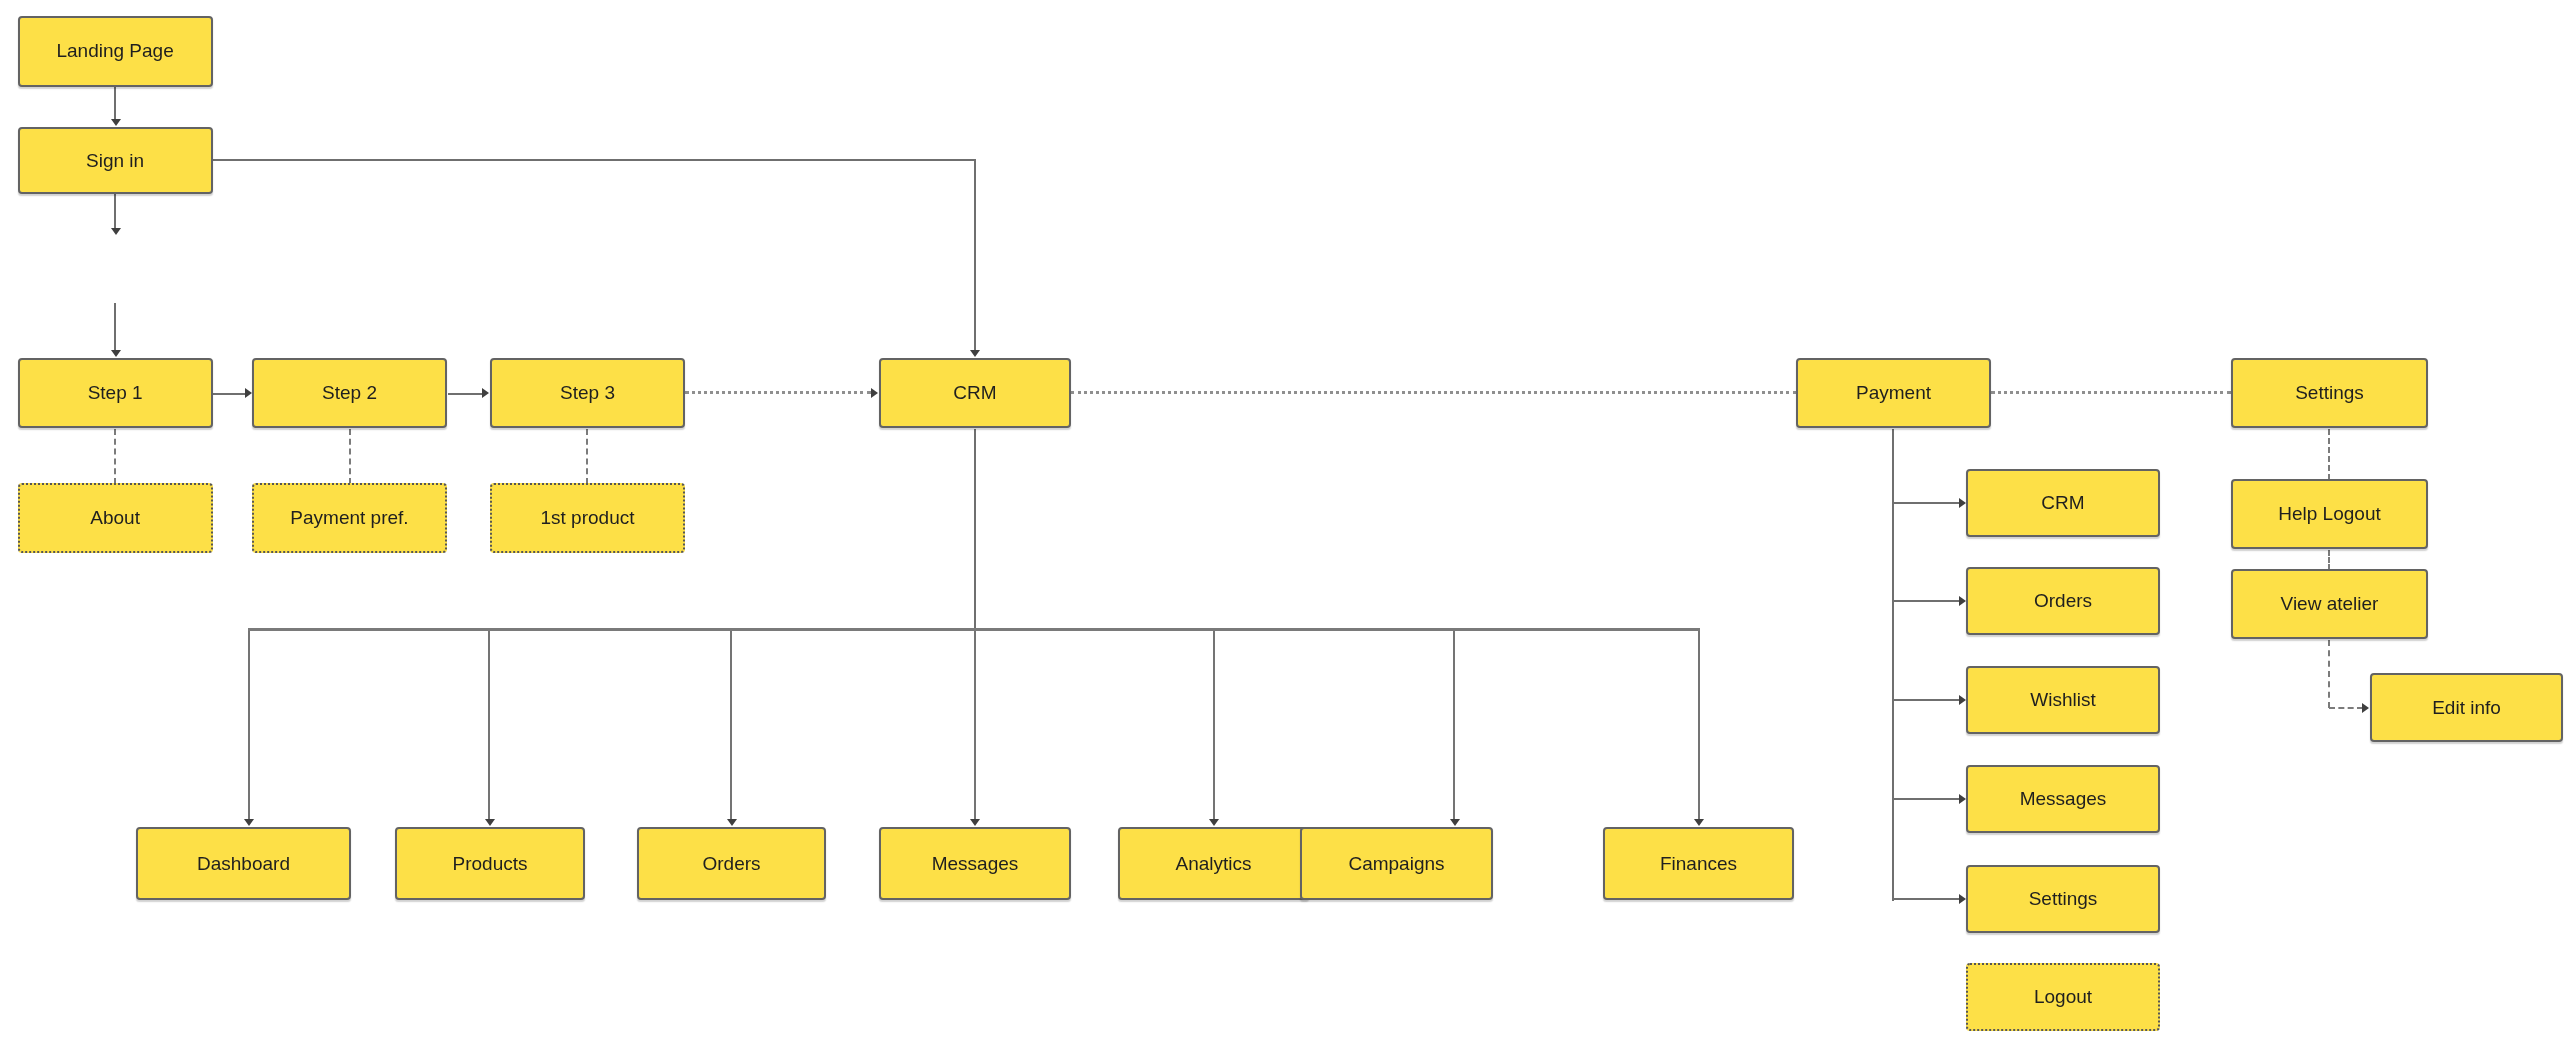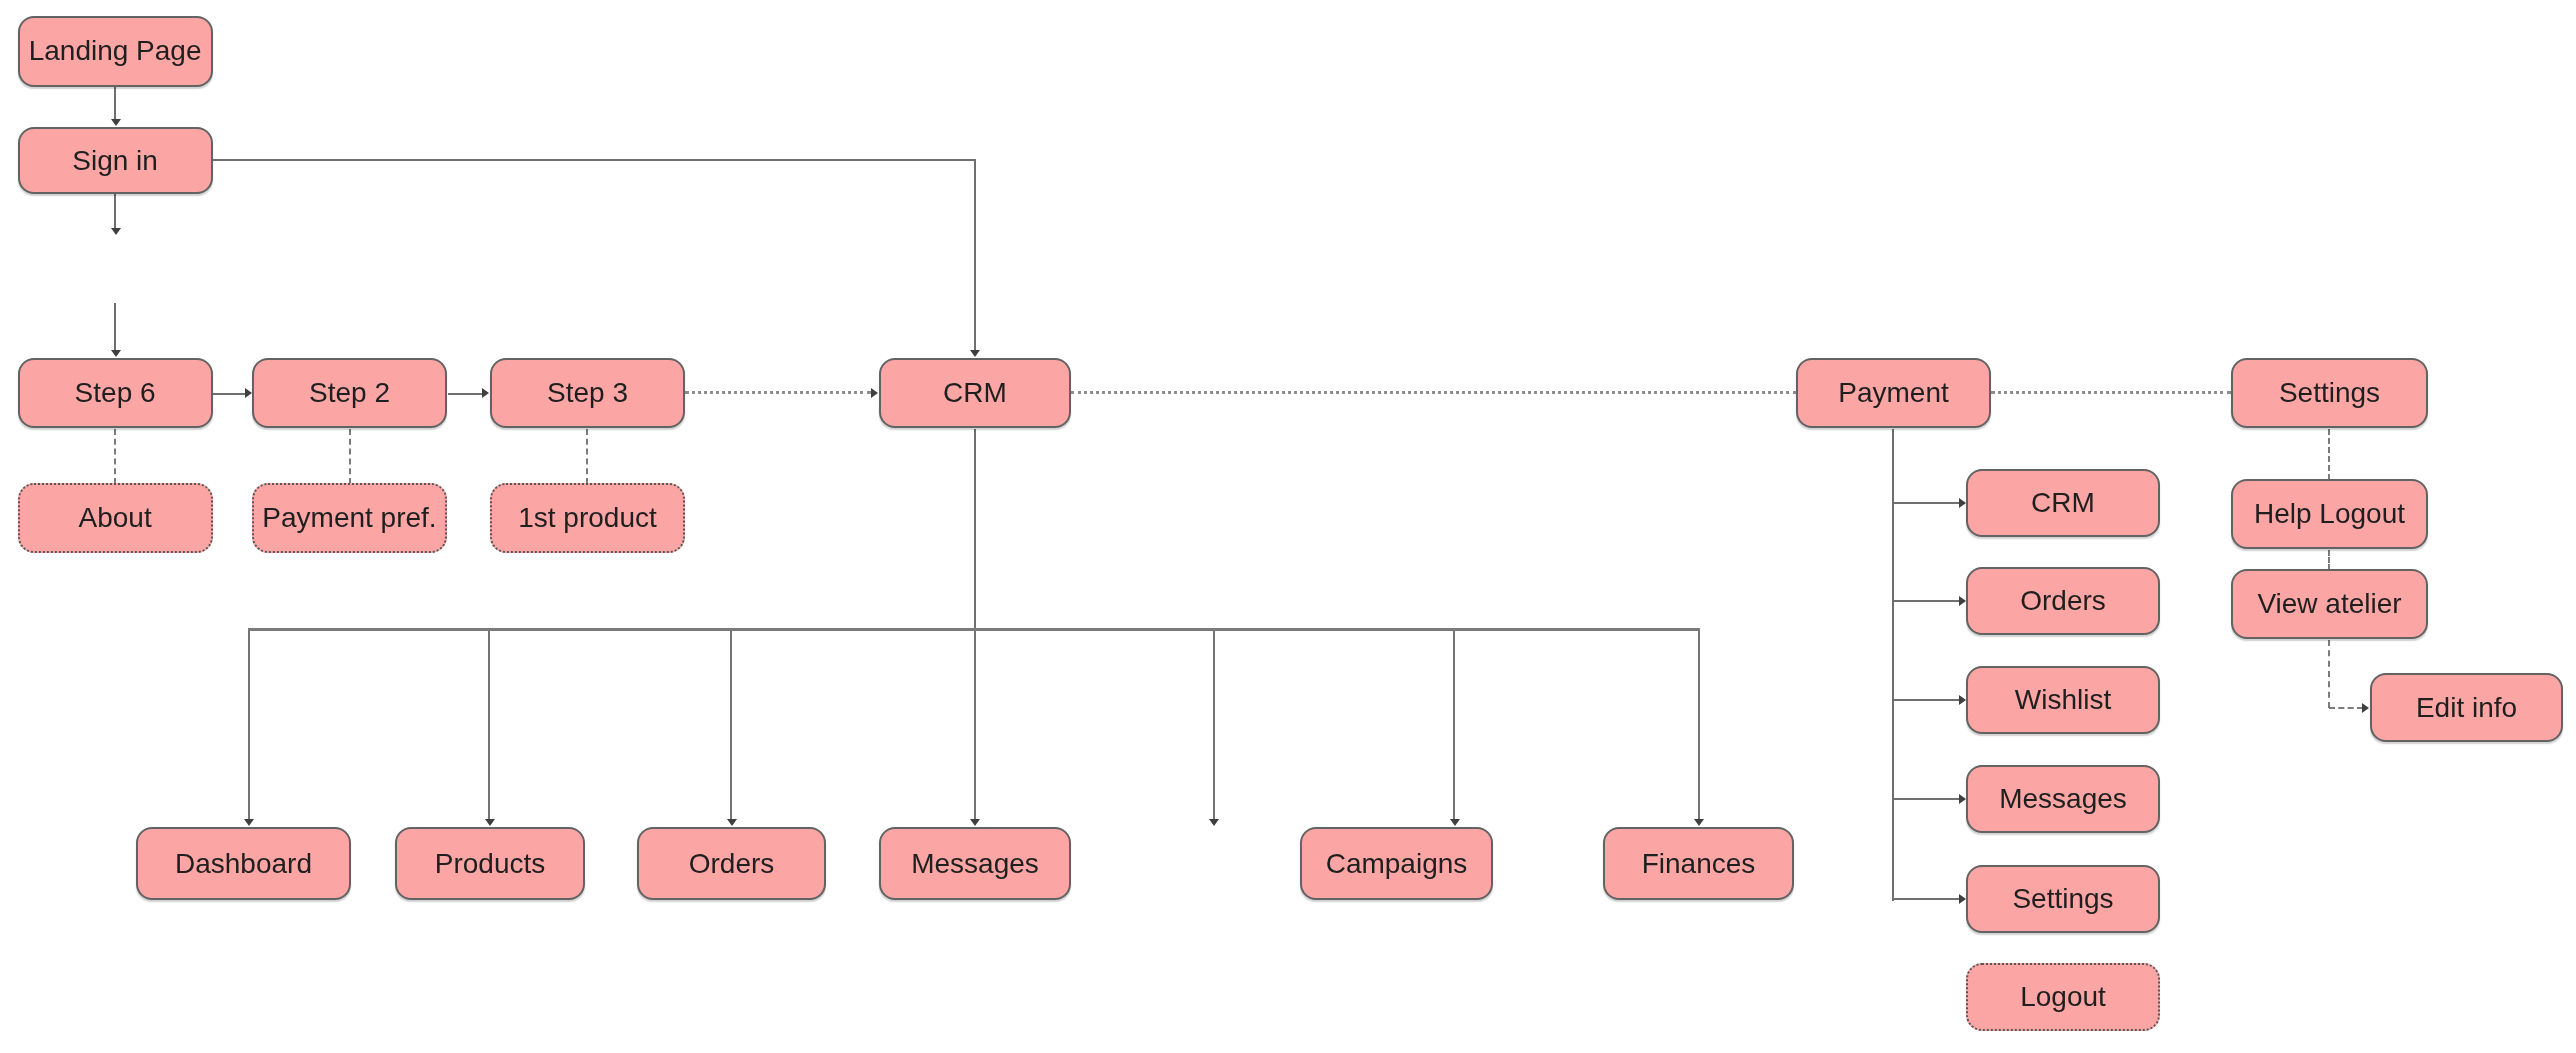--- a/index.html
+++ b/index.html
@@ -3,22 +3,22 @@
 <meta charset="utf-8">
 <style>
   html,body { margin:0; padding:0; background:#ffffff; }
   .canvas {
     position:relative; width:2576px; height:1054px; background:#ffffff;
     font-family:"Liberation Sans","DejaVu Sans",sans-serif; overflow:hidden;
   }
   .node {
     position:absolute; box-sizing:border-box;
     display:flex; align-items:center; justify-content:center;
-    background:#fca5a5; border:2.1px solid #636363; border-radius:16px;
-    font-size:28px; color:#1f1f1f; white-space:nowrap;
+    background:#fde047; border:2.1px solid #636363; border-radius:4px;
+    font-size:19px; color:#1f1f1f; white-space:nowrap;
     box-shadow:0 2.1px 1.4px -0.7px rgba(0,0,0,0.18);
     z-index:2;
   }
   .node.dotted { border:2.1px dotted #565656; box-shadow:none; }
   .line { position:absolute; z-index:1; }
   .hsolid { height:2.1px; background:#6f6f6f; }
   .vsolid { width:2.1px; background:#6f6f6f; }
   .hbranch { height:2.8px; background:#7a7a7a; }
   .vdrop { width:2.1px; background:#747474; }
   .hdot { height:0; border-top:3.5px dotted #8f8f8f; }
@@ -101,35 +101,36 @@
   <div class="ar" style="left:1959px;top:894px;"></div>
 
   <div class="line vdash" style="left:2328px;top:429px;height:51px;"></div>
   <div class="line vdash" style="left:2328px;top:550px;height:20px;"></div>
   <div class="line vdash" style="left:2328px;top:640px;height:68px;"></div>
   <div class="line hdash" style="left:2329px;top:707px;width:34px;"></div>
   <div class="ar" style="left:2362px;top:703px;"></div>
 
   <div class="node" style="left:17.6px;top:15.5px;width:195px;height:71px;">Landing Page</div>
   <div class="node" style="left:17.6px;top:127px;width:195px;height:67px;">Sign in</div>
-  <div class="node" style="left:17.6px;top:358px;width:195px;height:70px;">Step 6</div>
+  <div class="node" style="left:17.6px;top:358px;width:195px;height:70px;">Step 1</div>
   <div class="node" style="left:252px;top:358px;width:195px;height:70px;">Step 2</div>
   <div class="node" style="left:490px;top:358px;width:195px;height:70px;">Step 3</div>
   <div class="node" style="left:879px;top:358px;width:192px;height:70px;">CRM</div>
   <div class="node" style="left:1796px;top:358px;width:195px;height:70px;">Payment</div>
   <div class="node" style="left:2231px;top:358px;width:197px;height:70px;">Settings</div>
 
   <div class="node dotted" style="left:17.6px;top:483px;width:195px;height:70px;">About</div>
   <div class="node dotted" style="left:252px;top:483px;width:195px;height:70px;">Payment pref.</div>
   <div class="node dotted" style="left:490px;top:483px;width:195px;height:70px;">1st product</div>
 
   <div class="node" style="left:136px;top:827px;width:215px;height:73px;">Dashboard</div>
   <div class="node" style="left:395px;top:827px;width:190px;height:73px;">Products</div>
   <div class="node" style="left:637px;top:827px;width:189px;height:73px;">Orders</div>
   <div class="node" style="left:879px;top:827px;width:192px;height:73px;">Messages</div>
+  <div class="node" style="left:1118px;top:827px;width:191px;height:73px;">Analytics</div>
   <div class="node" style="left:1300px;top:827px;width:193px;height:73px;">Campaigns</div>
   <div class="node" style="left:1603px;top:827px;width:191px;height:73px;">Finances</div>
 
   <div class="node" style="left:1966px;top:469px;width:194px;height:68px;">CRM</div>
   <div class="node" style="left:1966px;top:567px;width:194px;height:68px;">Orders</div>
   <div class="node" style="left:1966px;top:666px;width:194px;height:68px;">Wishlist</div>
   <div class="node" style="left:1966px;top:765px;width:194px;height:68px;">Messages</div>
   <div class="node" style="left:1966px;top:865px;width:194px;height:68px;">Settings</div>
   <div class="node dotted" style="left:1966px;top:963px;width:194px;height:68px;">Logout</div>
 

